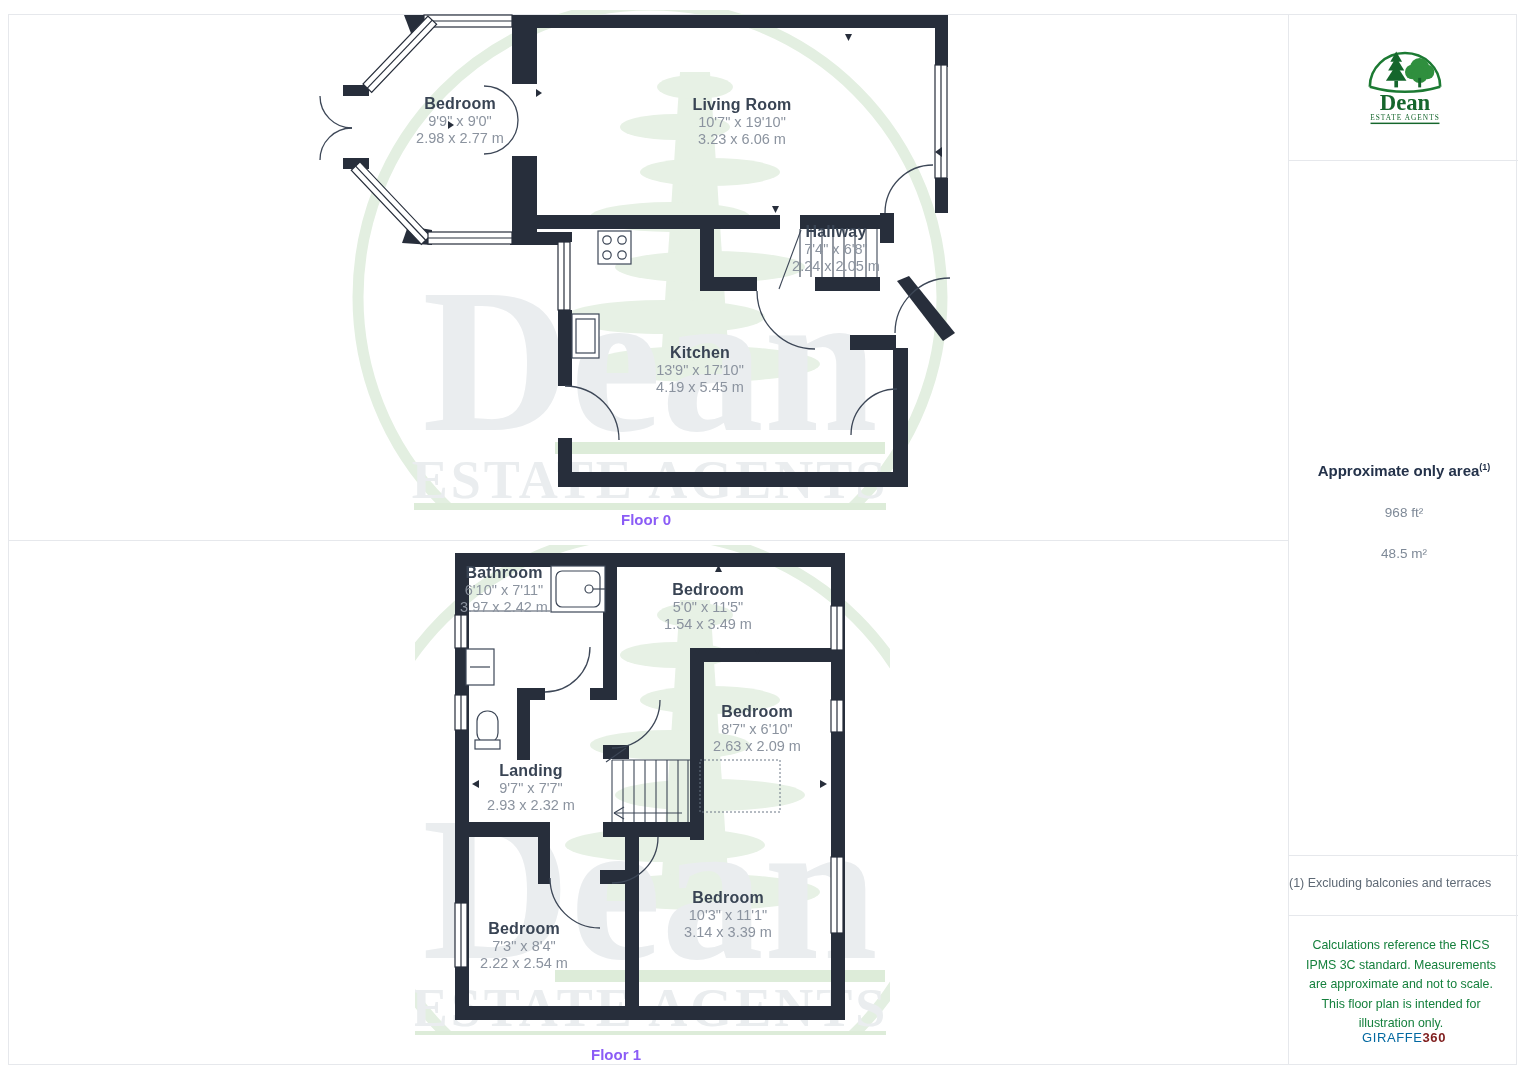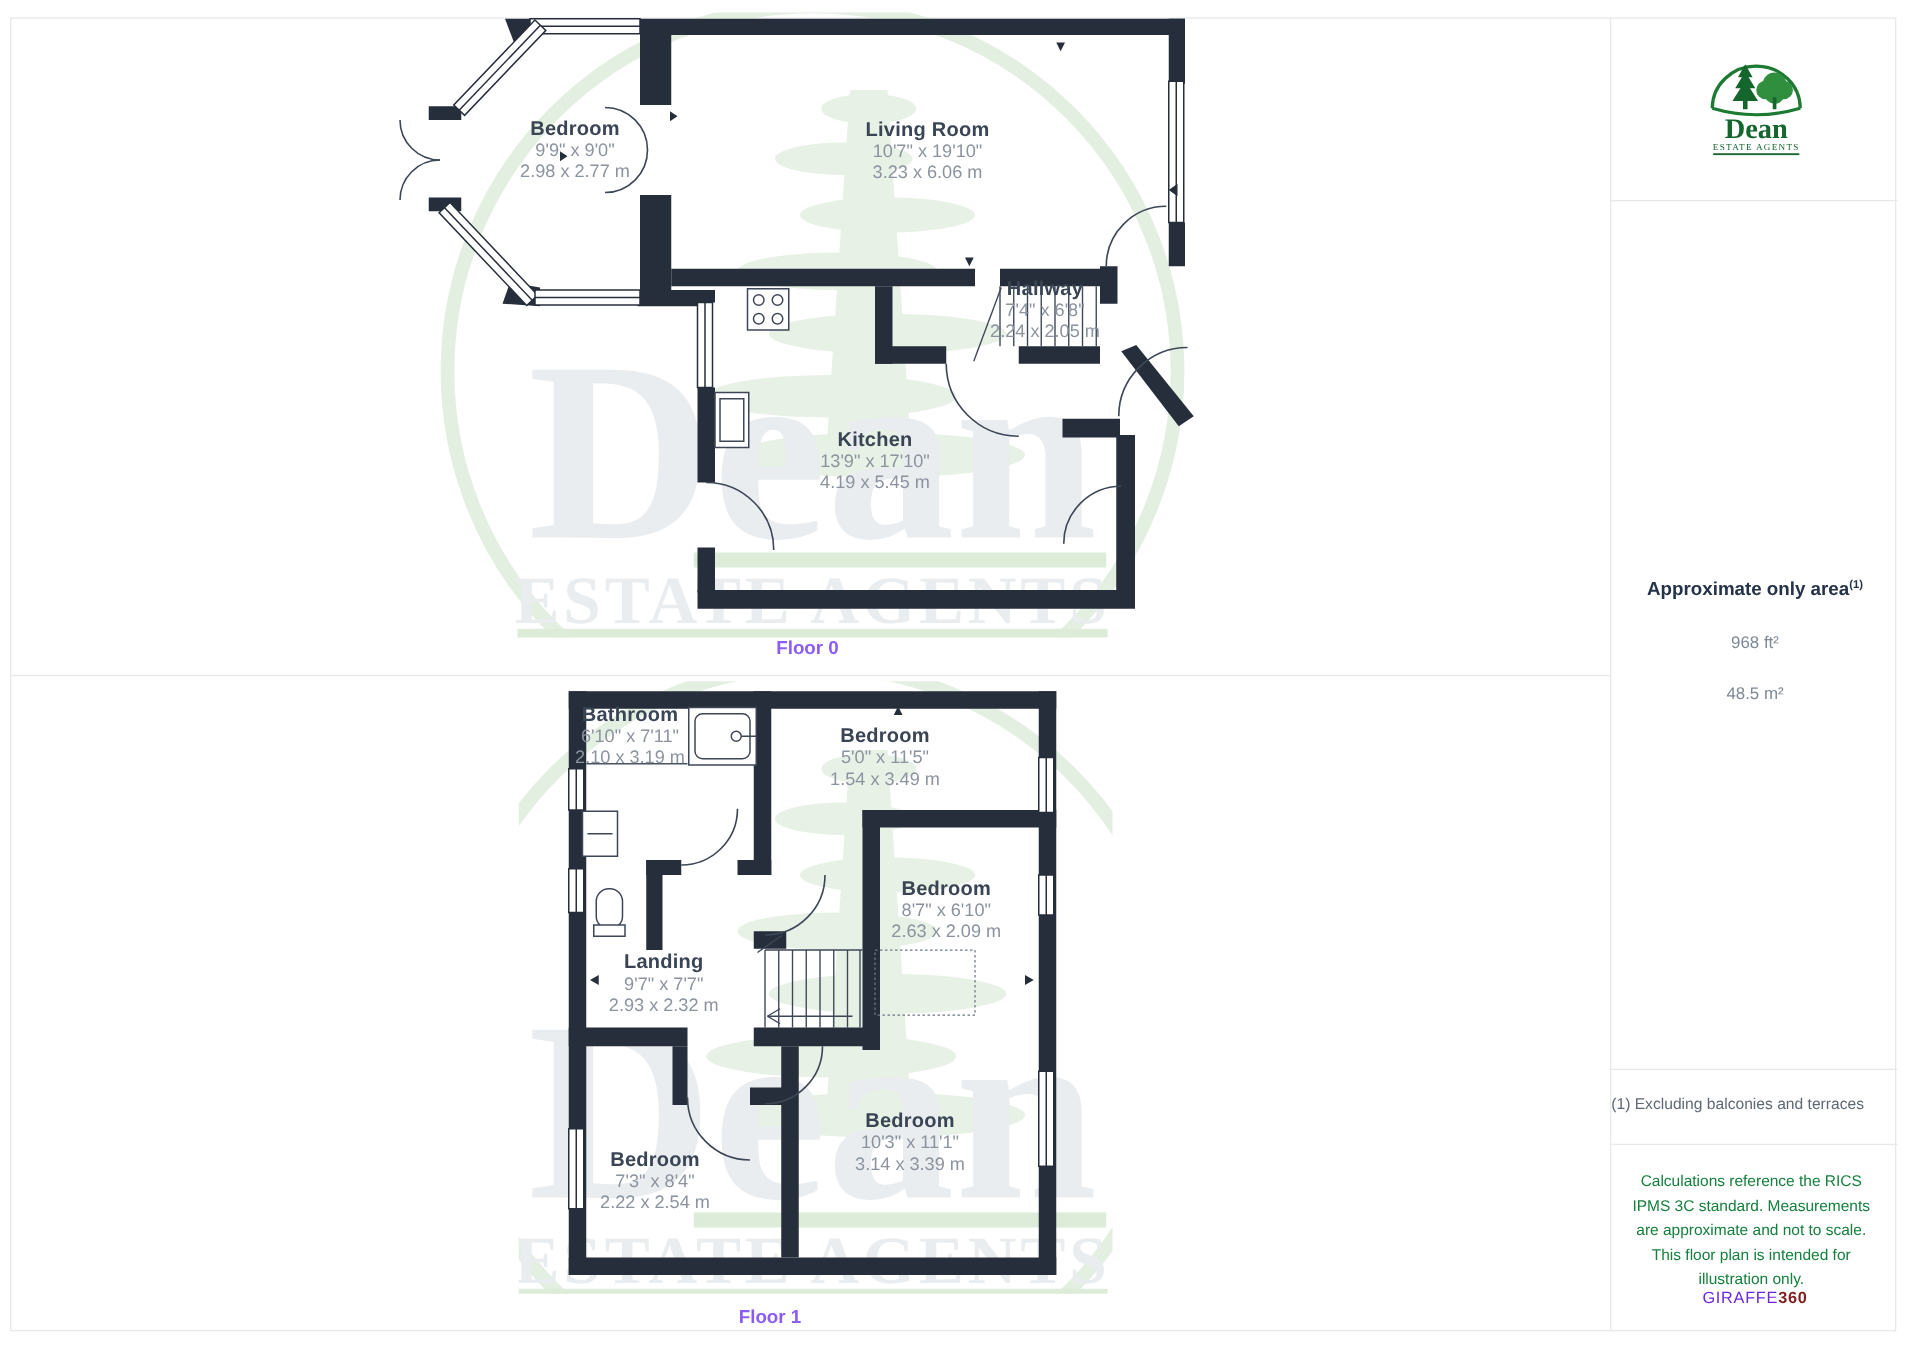--- a/index.html
+++ b/index.html
@@ -20,21 +20,21 @@
   .logo-wrap{position:absolute;left:72px;top:24px;width:88px;height:92px;}
   .area-block{position:absolute;left:0;top:448px;width:230px;text-align:center;}
   .area-title{font-size:15px;font-weight:700;color:#24324a;}
   .area-title sup{font-size:9px;}
   .area-val{font-size:13.5px;color:#7e8997;margin-top:26px;}
   .footnote{position:absolute;left:0;top:862px;width:230px;
             font-size:12.5px;color:#5e6975;}
   .disclaimer{position:absolute;left:0;top:922px;width:200px;text-align:center;
               font-size:12.4px;line-height:1.58;color:#15803d;margin-left:12px;}
   .brand{position:absolute;left:0;top:1016px;width:230px;text-align:center;font-size:13px;}
-  .brand .b1{color:#6d28d9;letter-spacing:.6px;}
+  .brand .b1{color:#0369a1;letter-spacing:.6px;}
   .brand .b2{color:#7f1d1d;font-weight:700;letter-spacing:.6px;}
 </style>
 </head>
 <body>
 
 <div class="page">
 
   <div class="frame"></div>
   <div class="vdiv" style="left:1288px;top:14px;height:1051px;"></div>
   <div class="hdiv" style="left:9px;top:540px;width:1279px;"></div>
@@ -280,21 +280,21 @@
       <polygon points="715,572 722,572 718.5,565"></polygon>
       <polygon points="754,648 761,648 757.5,655"></polygon>
       <polygon points="479,780 479,788 472,784"></polygon>
       <polygon points="820,780 820,788 827,784"></polygon>
     </g>
   </svg>
 
   <div class="room-label" style="left:504px;top:590px;">
     <div class="room-name">Bathroom</div>
     <div class="room-dim">6'10" x 7'11"</div>
-    <div class="room-dim">2.10 x 3.19 m</div>
+    <div class="room-dim">3.97 x 2.42 m</div>
   </div>
   <div class="room-label" style="left:708px;top:607px;">
     <div class="room-name">Bedroom</div>
     <div class="room-dim">5'0" x 11'5"</div>
     <div class="room-dim">1.54 x 3.49 m</div>
   </div>
   <div class="room-label" style="left:757px;top:729px;">
     <div class="room-name">Bedroom</div>
     <div class="room-dim">8'7" x 6'10"</div>
     <div class="room-dim">2.63 x 2.09 m</div>

